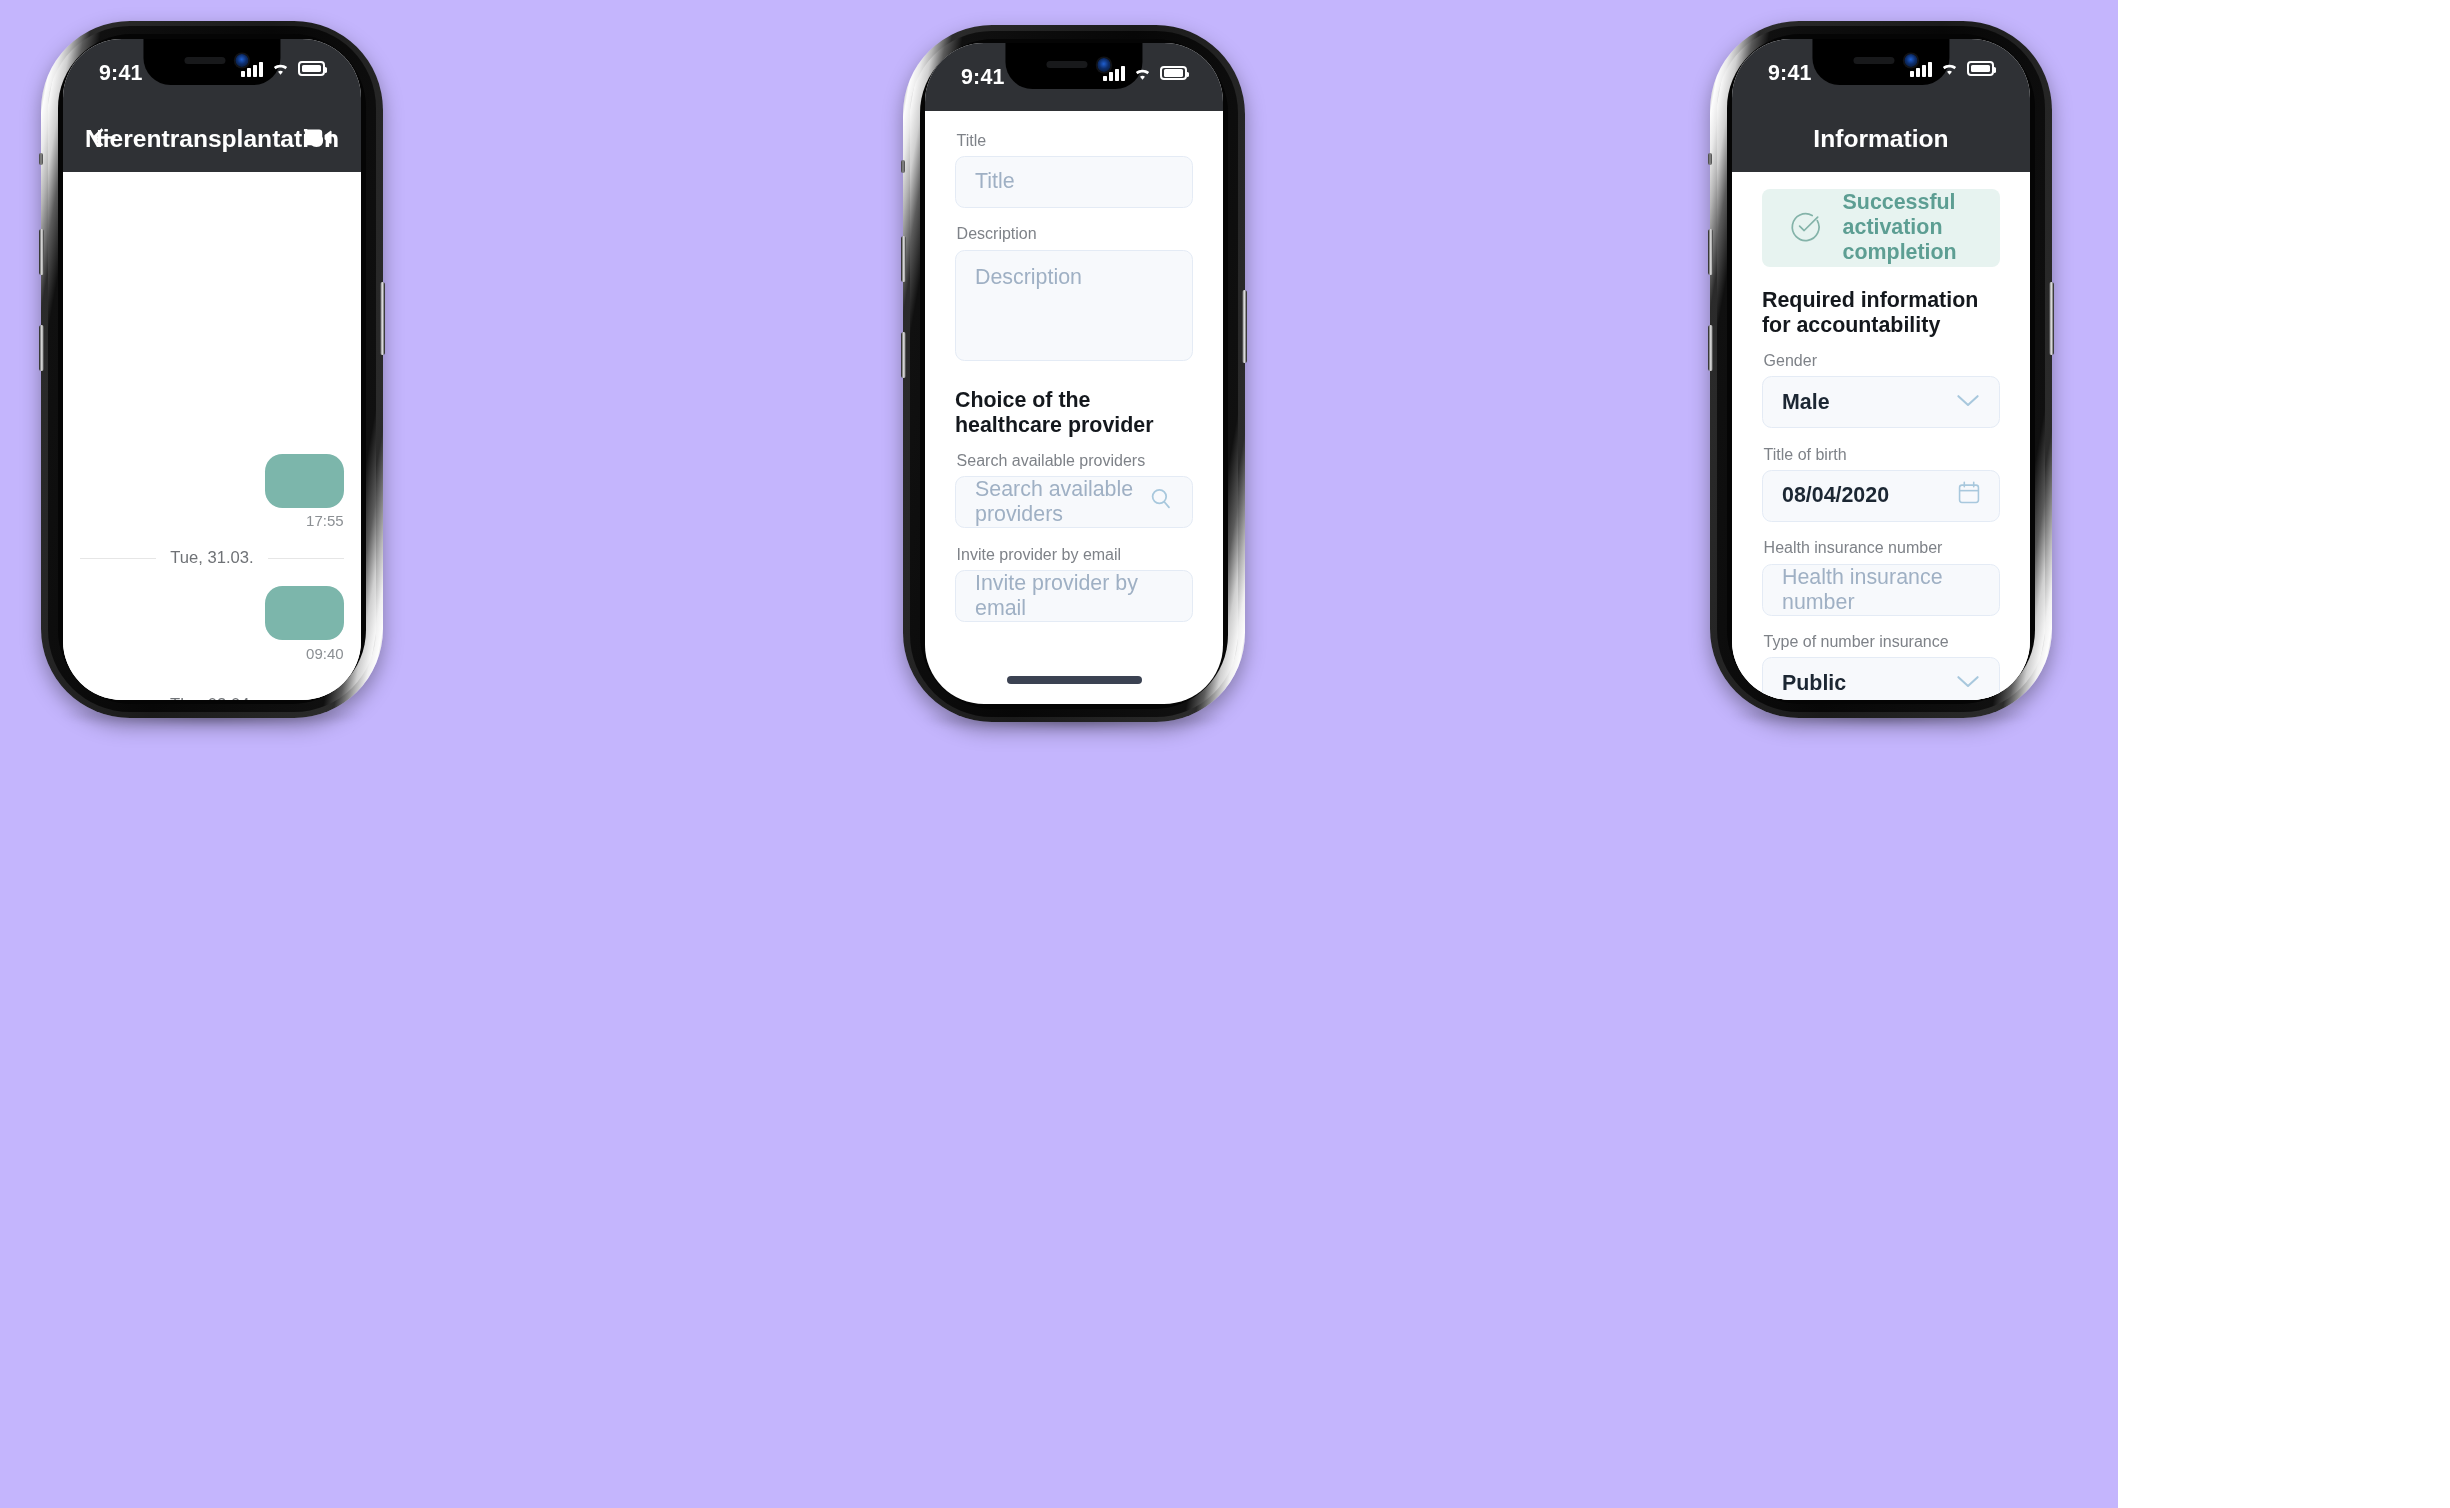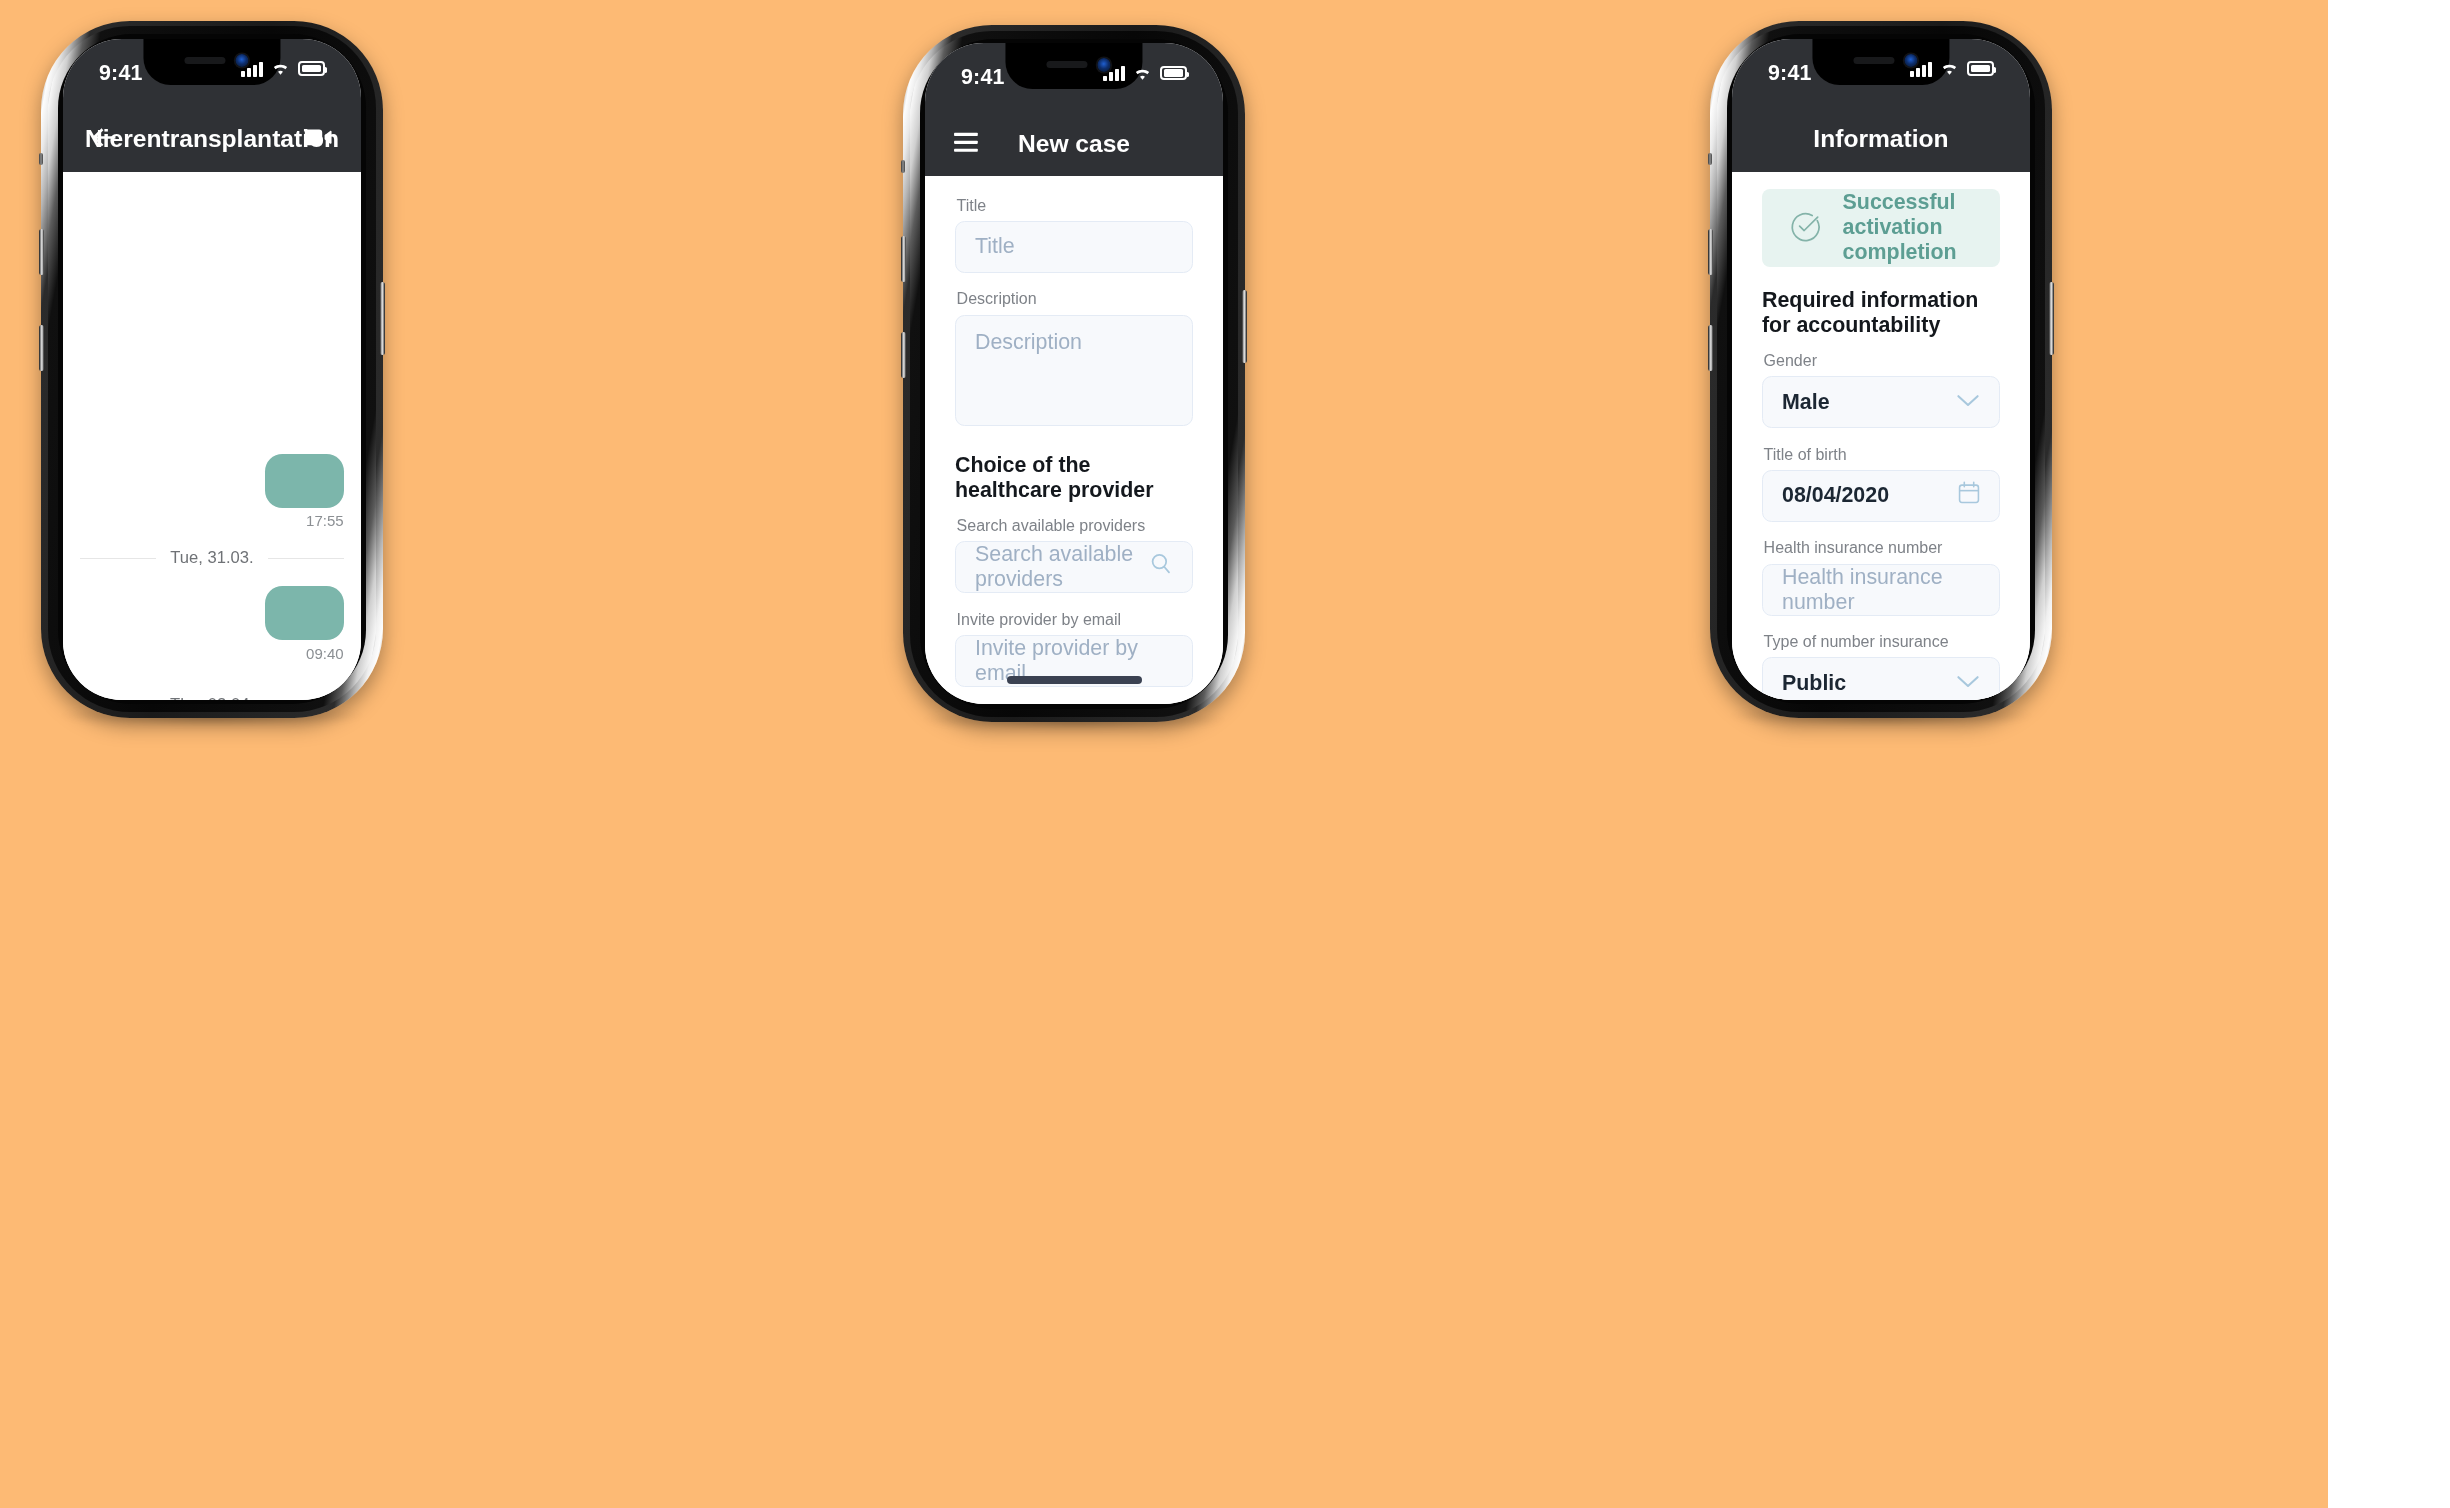--- a/index.html
+++ b/index.html
@@ -2,21 +2,21 @@
 <html style="font-size:12.7px"><head>
 <meta charset="utf-8">
 <style>
   * { box-sizing: border-box; margin: 0; padding: 0; }
   html, body {
     width: 2450px; height: 1509px;
     background: #ffffff;
     font-family: "Liberation Sans", sans-serif;
     overflow: hidden;
   }
-  .stage { position: relative; width: 2328px; height: 1509px; background: #fdba74; }
+  .stage { position: relative; width: 2118px; height: 1509px; background: #c4b5fd; }
 
   
   .phone { position: absolute; }
   .phone-shadow {
     position: absolute; left: 6%; right: 6%; bottom: -8px; height: 20.6px;
     background: radial-gradient(ellipse at center, rgba(0,0,0,0.30) 0%, rgba(0,0,0,0) 72%);
     filter: blur(3.2px);
   }
   .phone-outer {
     position: absolute; inset: 0;
@@ -249,30 +249,20 @@
             <svg width="19" height="14.3" viewBox="0 0 24 18">
                 <path fill="#fff" d="M12 17.2l-3.1-3.7c1.8-1.5 4.4-1.5 6.2 0L12 17.2zM5.8 10.3L3.6 7.6C8.3 3.6 15.7 3.6 20.4 7.6l-2.2 2.7c-3.5-3-8.9-3-12.4 0z"></path>
               </svg>
           </span>
           <span class="ic-batt">
               <i></i>
             </span>
         </div>
       </div>
 
-      <div class="navbar">
-        <div class="nav-left">
-          <svg width="27" height="20.6" viewBox="0 0 34 26">
-            <rect y="1" width="30" height="4" rx="1" fill="#fff"></rect>
-            <rect y="11" width="30" height="4" rx="1" fill="#fff"></rect>
-            <rect y="21" width="30" height="4" rx="1" fill="#fff"></rect>
-          </svg>
-        </div>
-        <div class="nav-title">New case</div>
-      </div>
 
       <div class="form-body">
         <div>
           <div class="f-label">Title</div>
           <div class="f-input">Title</div>
         </div>
         <div class="f-gap"></div>
         <div>
           <div class="f-label">Description</div>
           <div class="f-input tall">Description</div>

